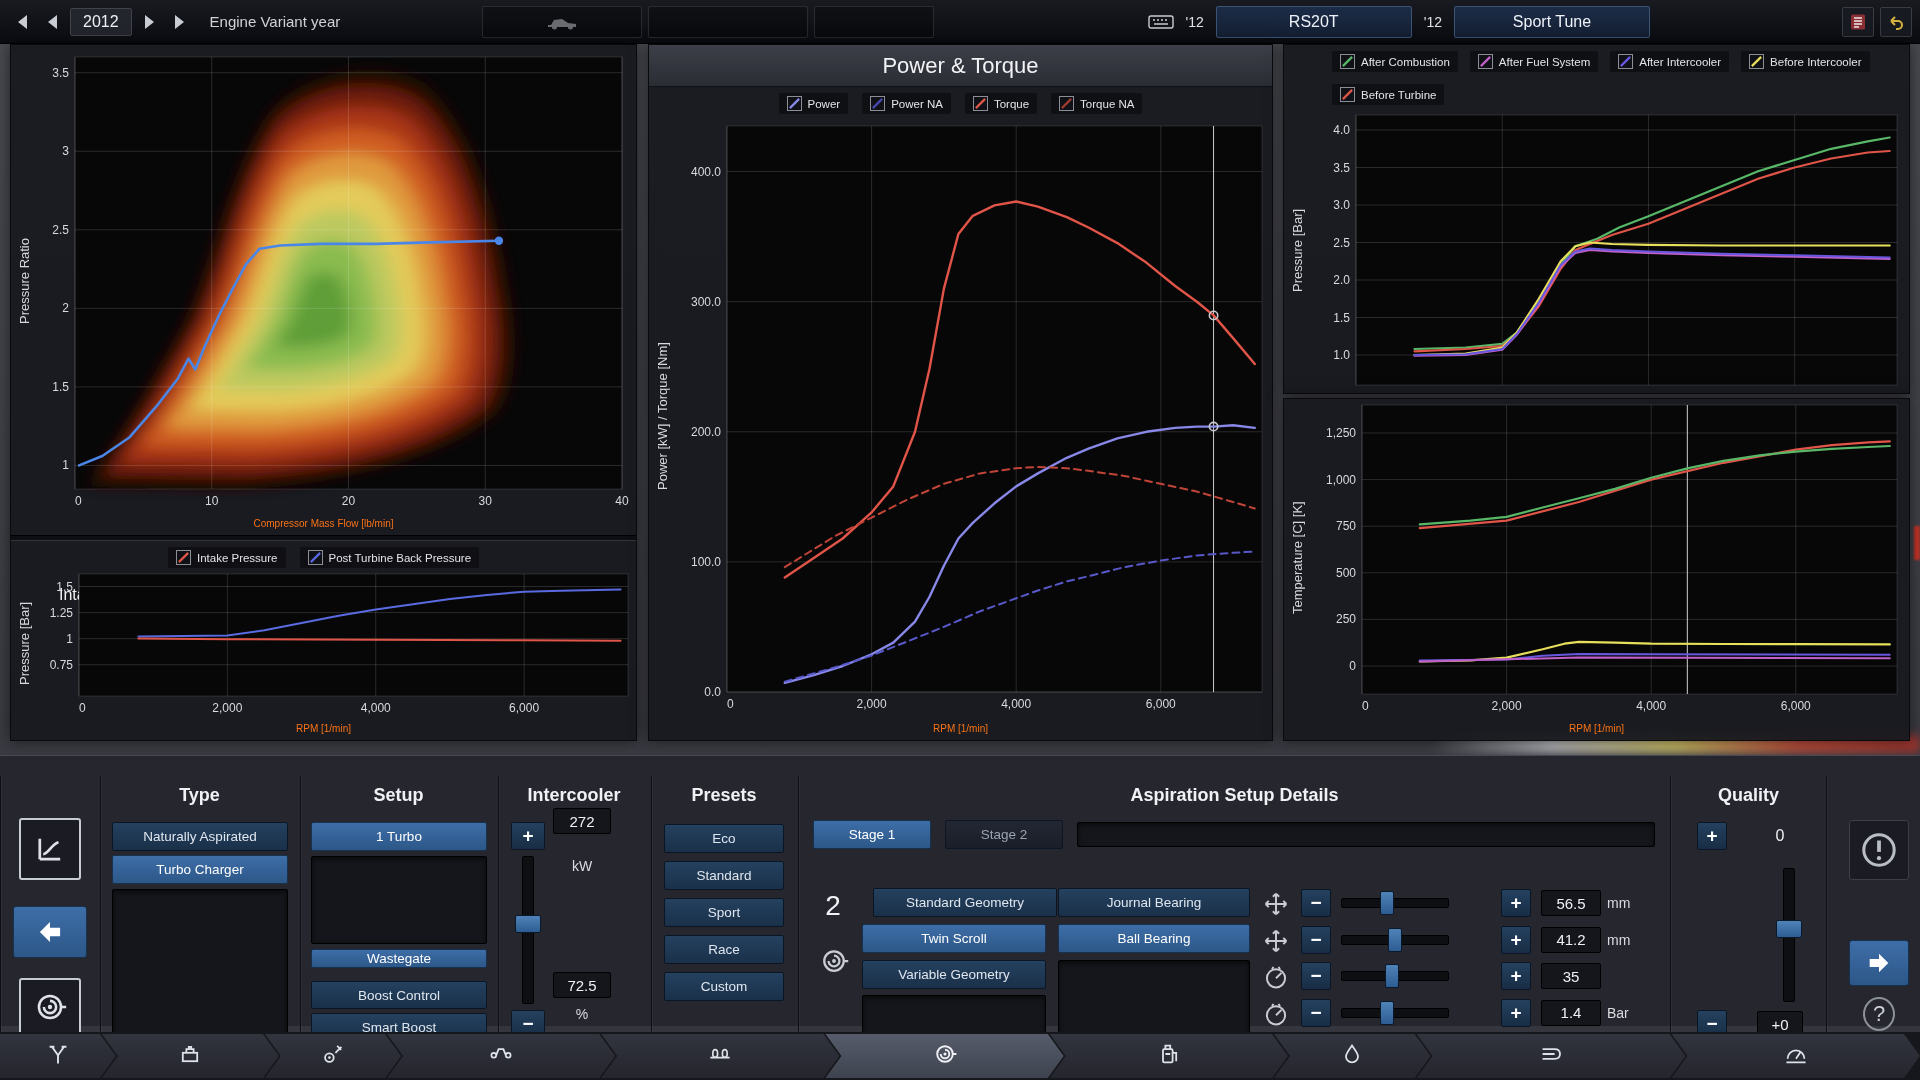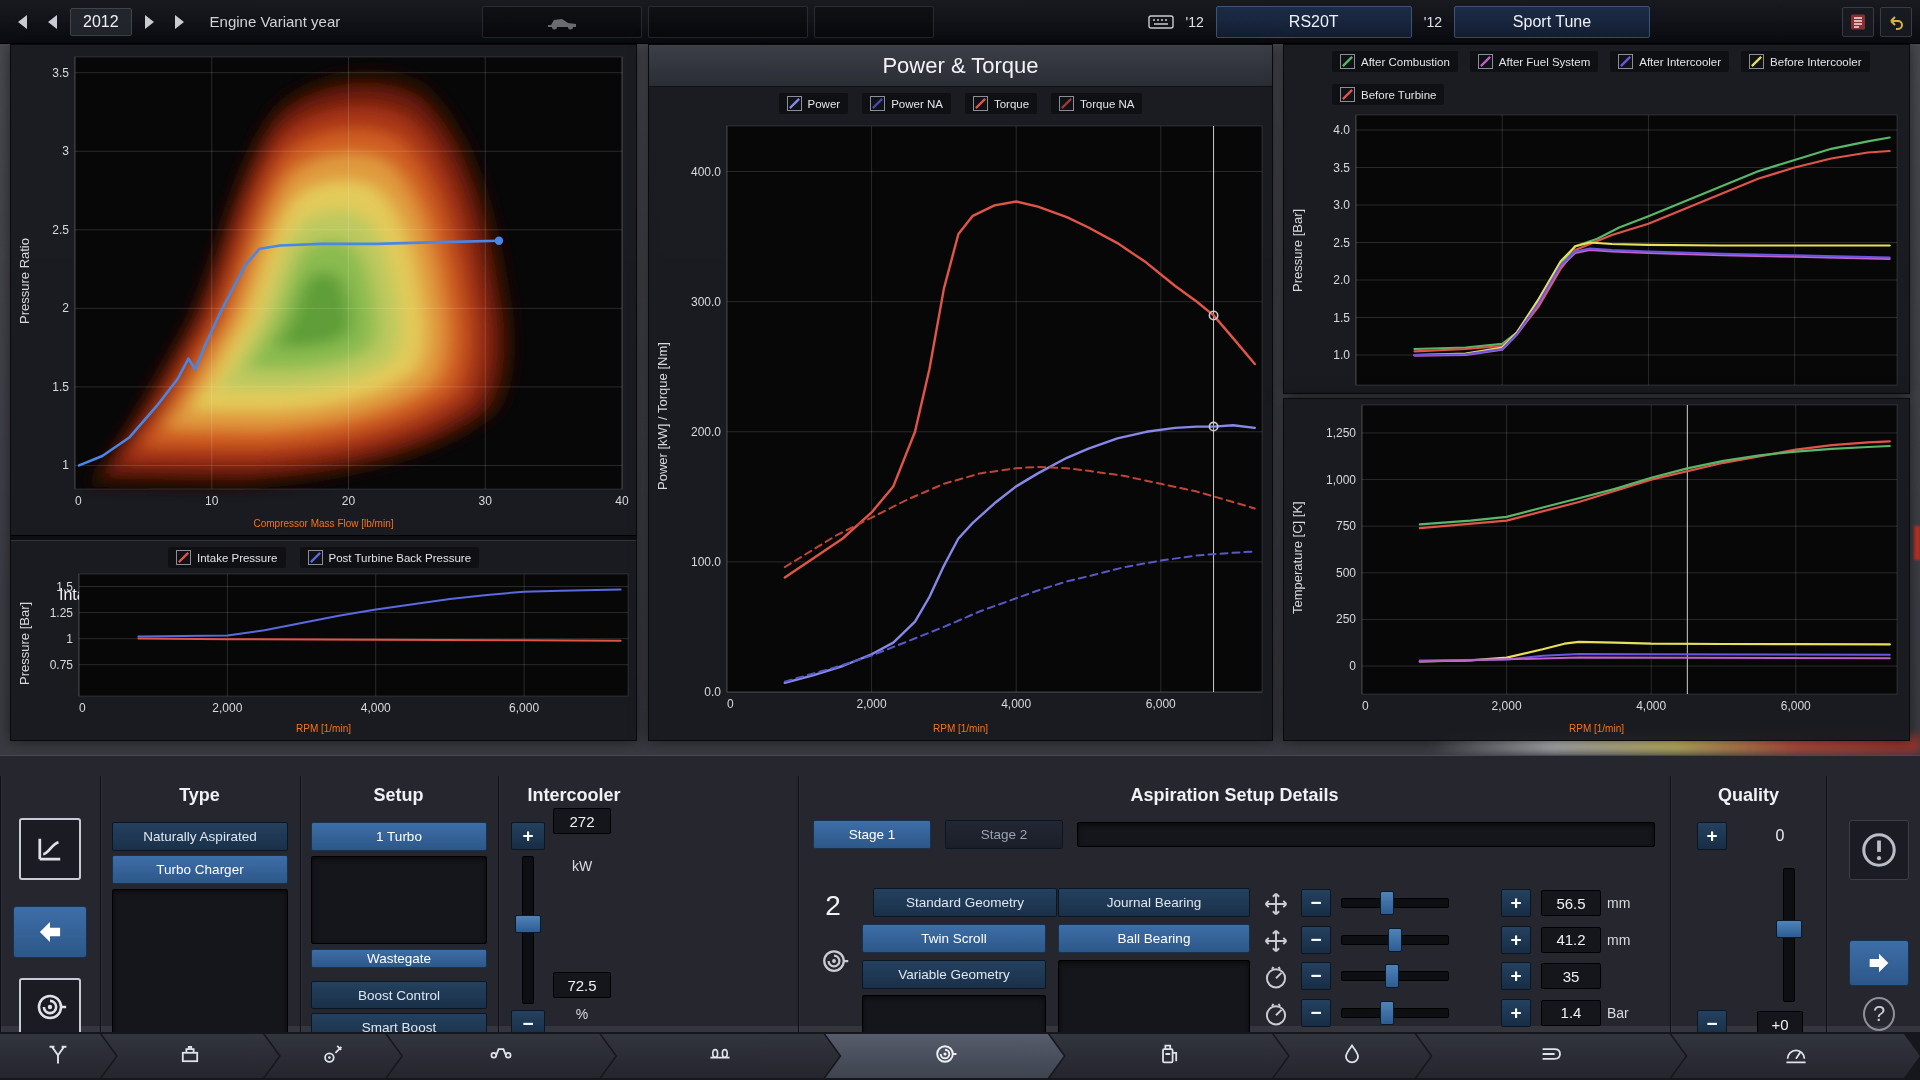--- a/index.html
+++ b/index.html
@@ -504,20 +504,28 @@
         <div class="groove"></div>
           <div class="vhandle" style="top: 59px;"></div>
       </div>
       <div class="pm" style="left:12px;top:234px;width:34px;height:28px;">−</div>
       <div class="val" style="left:54px;top:32px;width:58px;height:26px;">272</div>
       <div class="unit" style="left:54px;top:80px;width:58px;height:20px;">kW</div>
       <div class="val" style="left:54px;top:196px;width:58px;height:26px;">72.5</div>
       <div class="unit" style="left:54px;top:228px;width:58px;height:20px;">%</div>
     </div>
 
+    <div class="col" id="col-presets" style="left:651px;width:145px;">
+      <div class="hdr">Presets</div>
+      <div class="btn" style="left:12px;top:48px;width:120px;height:29px;">Eco</div>
+      <div class="btn" style="left:12px;top:85px;width:120px;height:29px;">Standard</div>
+      <div class="btn" style="left:12px;top:122px;width:120px;height:29px;">Sport</div>
+      <div class="btn" style="left:12px;top:159px;width:120px;height:29px;">Race</div>
+      <div class="btn" style="left:12px;top:196px;width:120px;height:29px;">Custom</div>
+    </div>
 
     <div class="col" id="col-asp" style="left:798px;width:872px;">
       <div class="hdr">Aspiration Setup Details</div>
       <div class="btn sel" style="left:14px;top:44px;width:118px;height:29px;">Stage 1</div>
       <div class="btn dim" style="left:146px;top:44px;width:118px;height:29px;">Stage 2</div>
       <div class="well" style="left:278px;top:46px;width:578px;height:25px;"></div>
       <div class="bignum" style="left:14px;top:108px;width:40px;height:44px;">2</div>
       <div style="position:absolute;left:20px;top:170px;">
         <svg width="30" height="30" viewBox="0 0 20 20">
           <circle cx="10" cy="10" r="6.5" fill="none" stroke="#c9ccd2" stroke-width="1.5"></circle>

